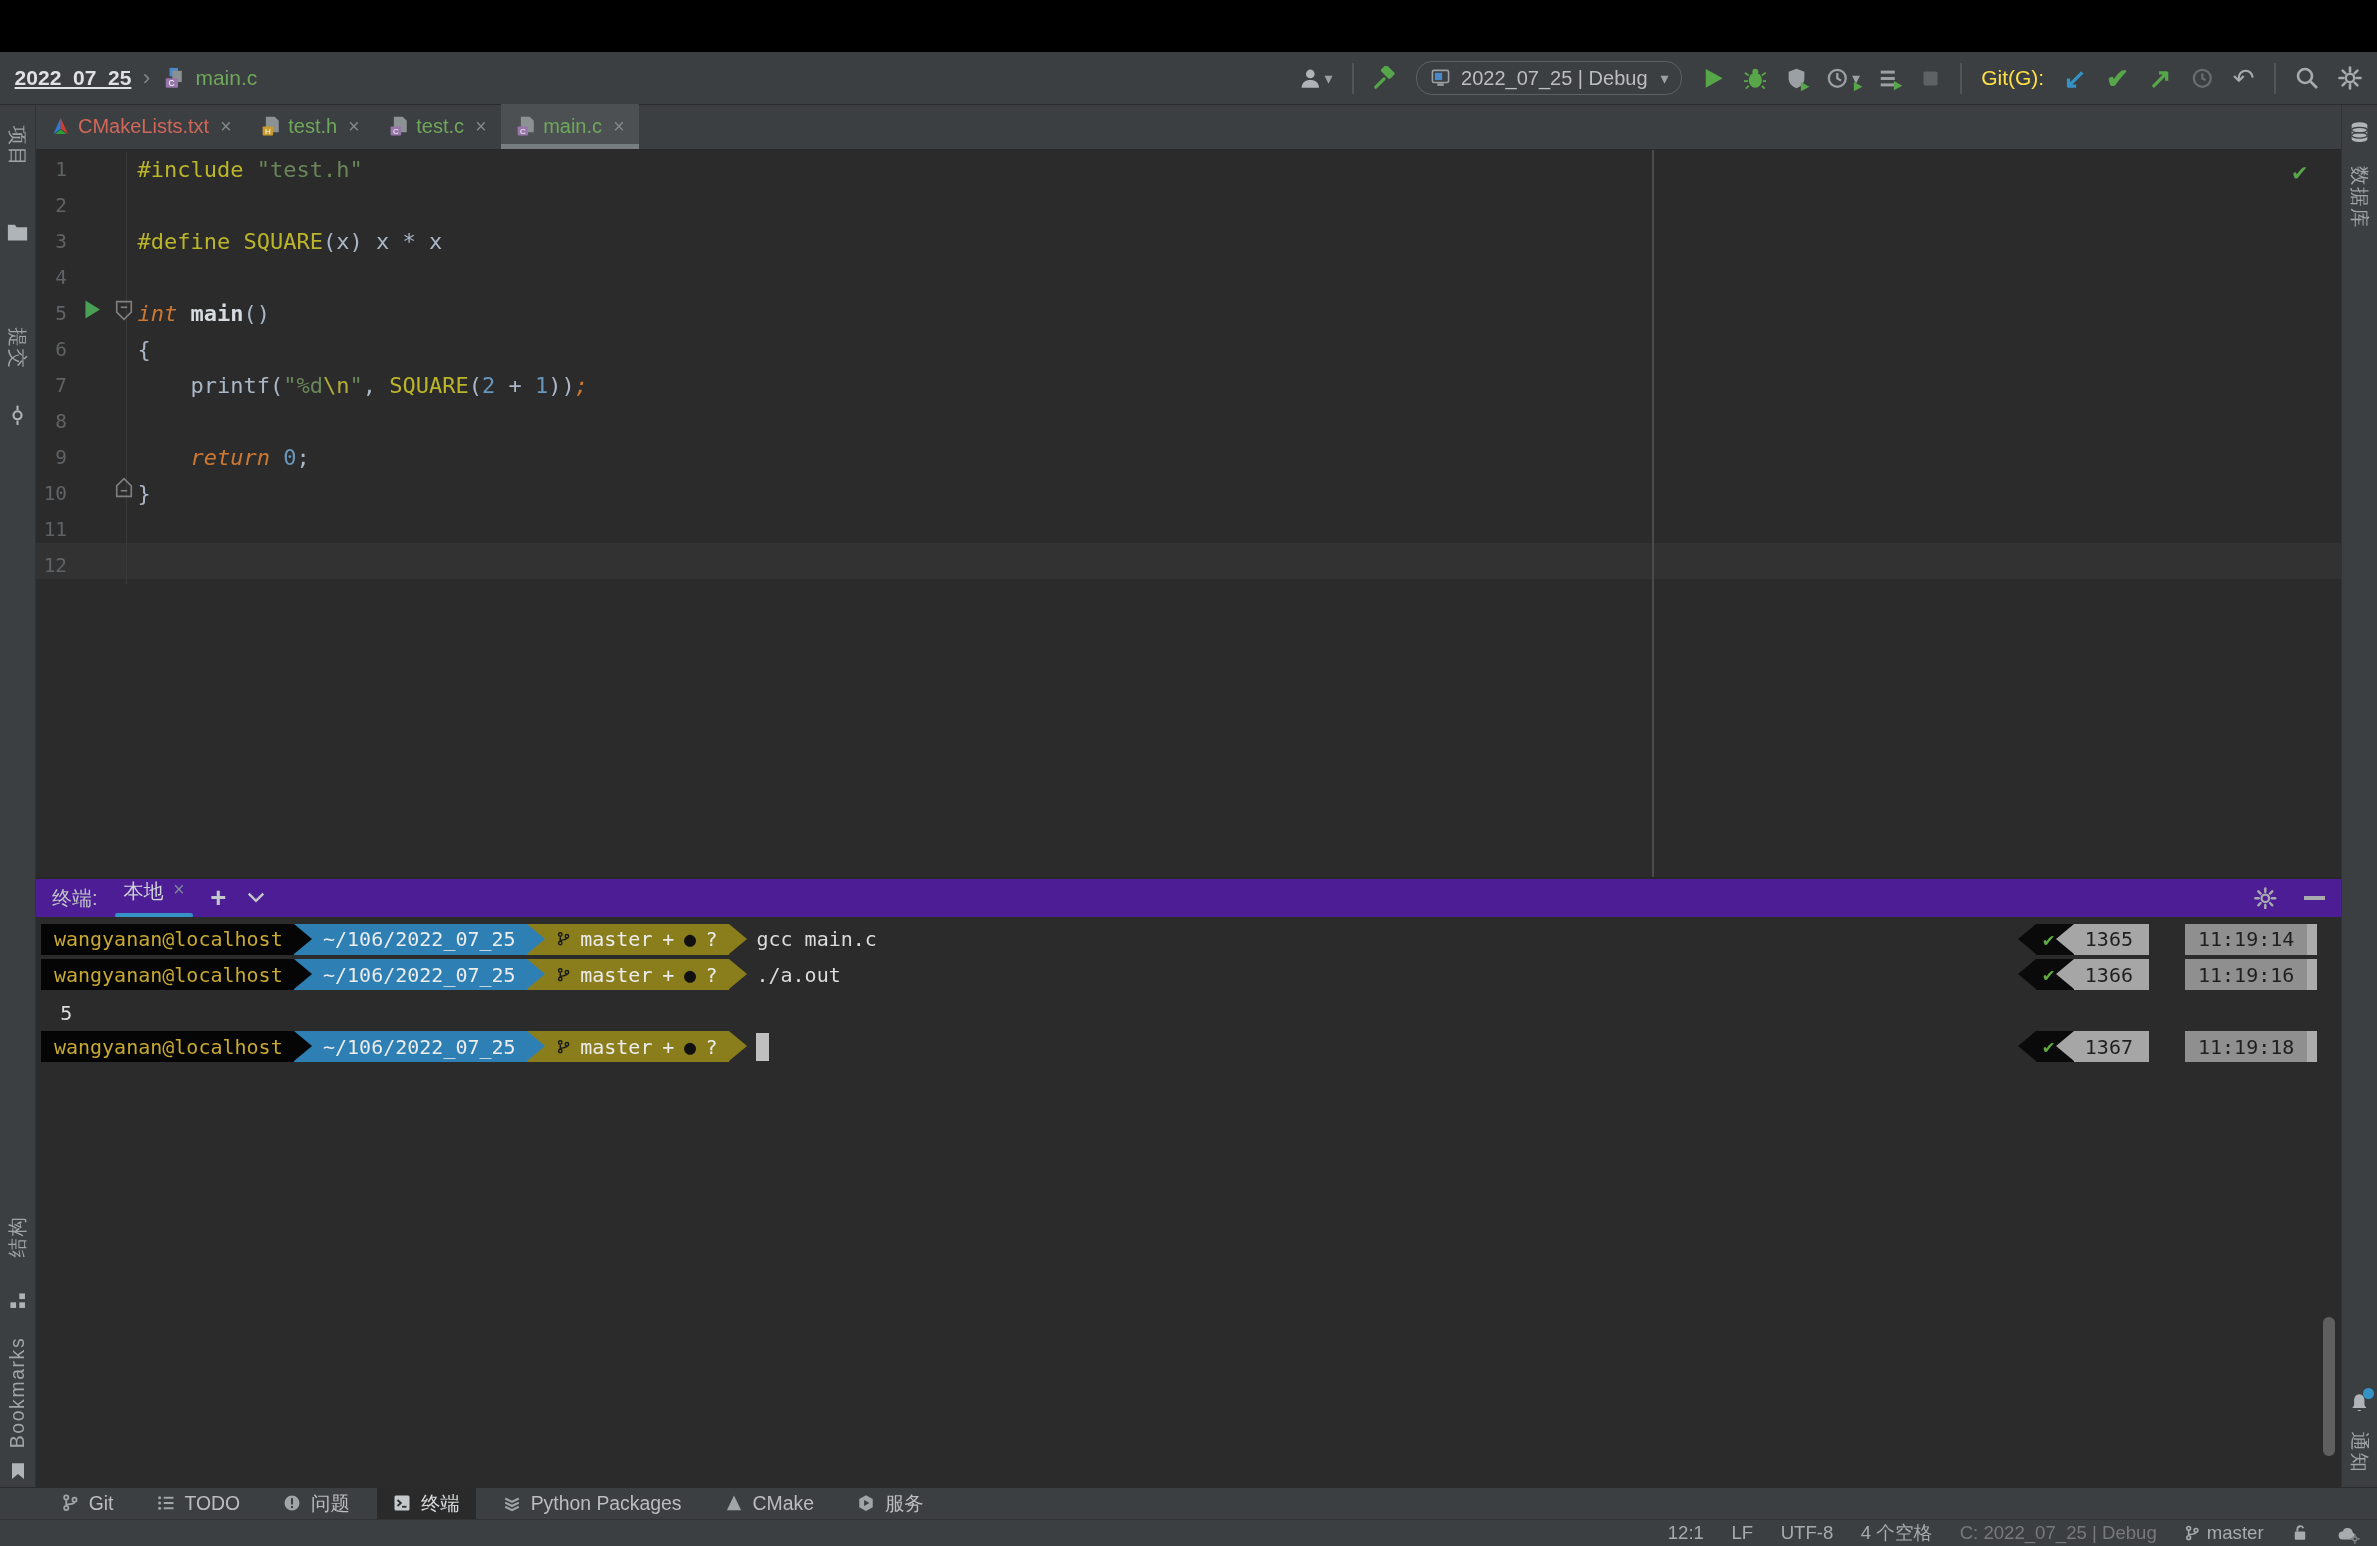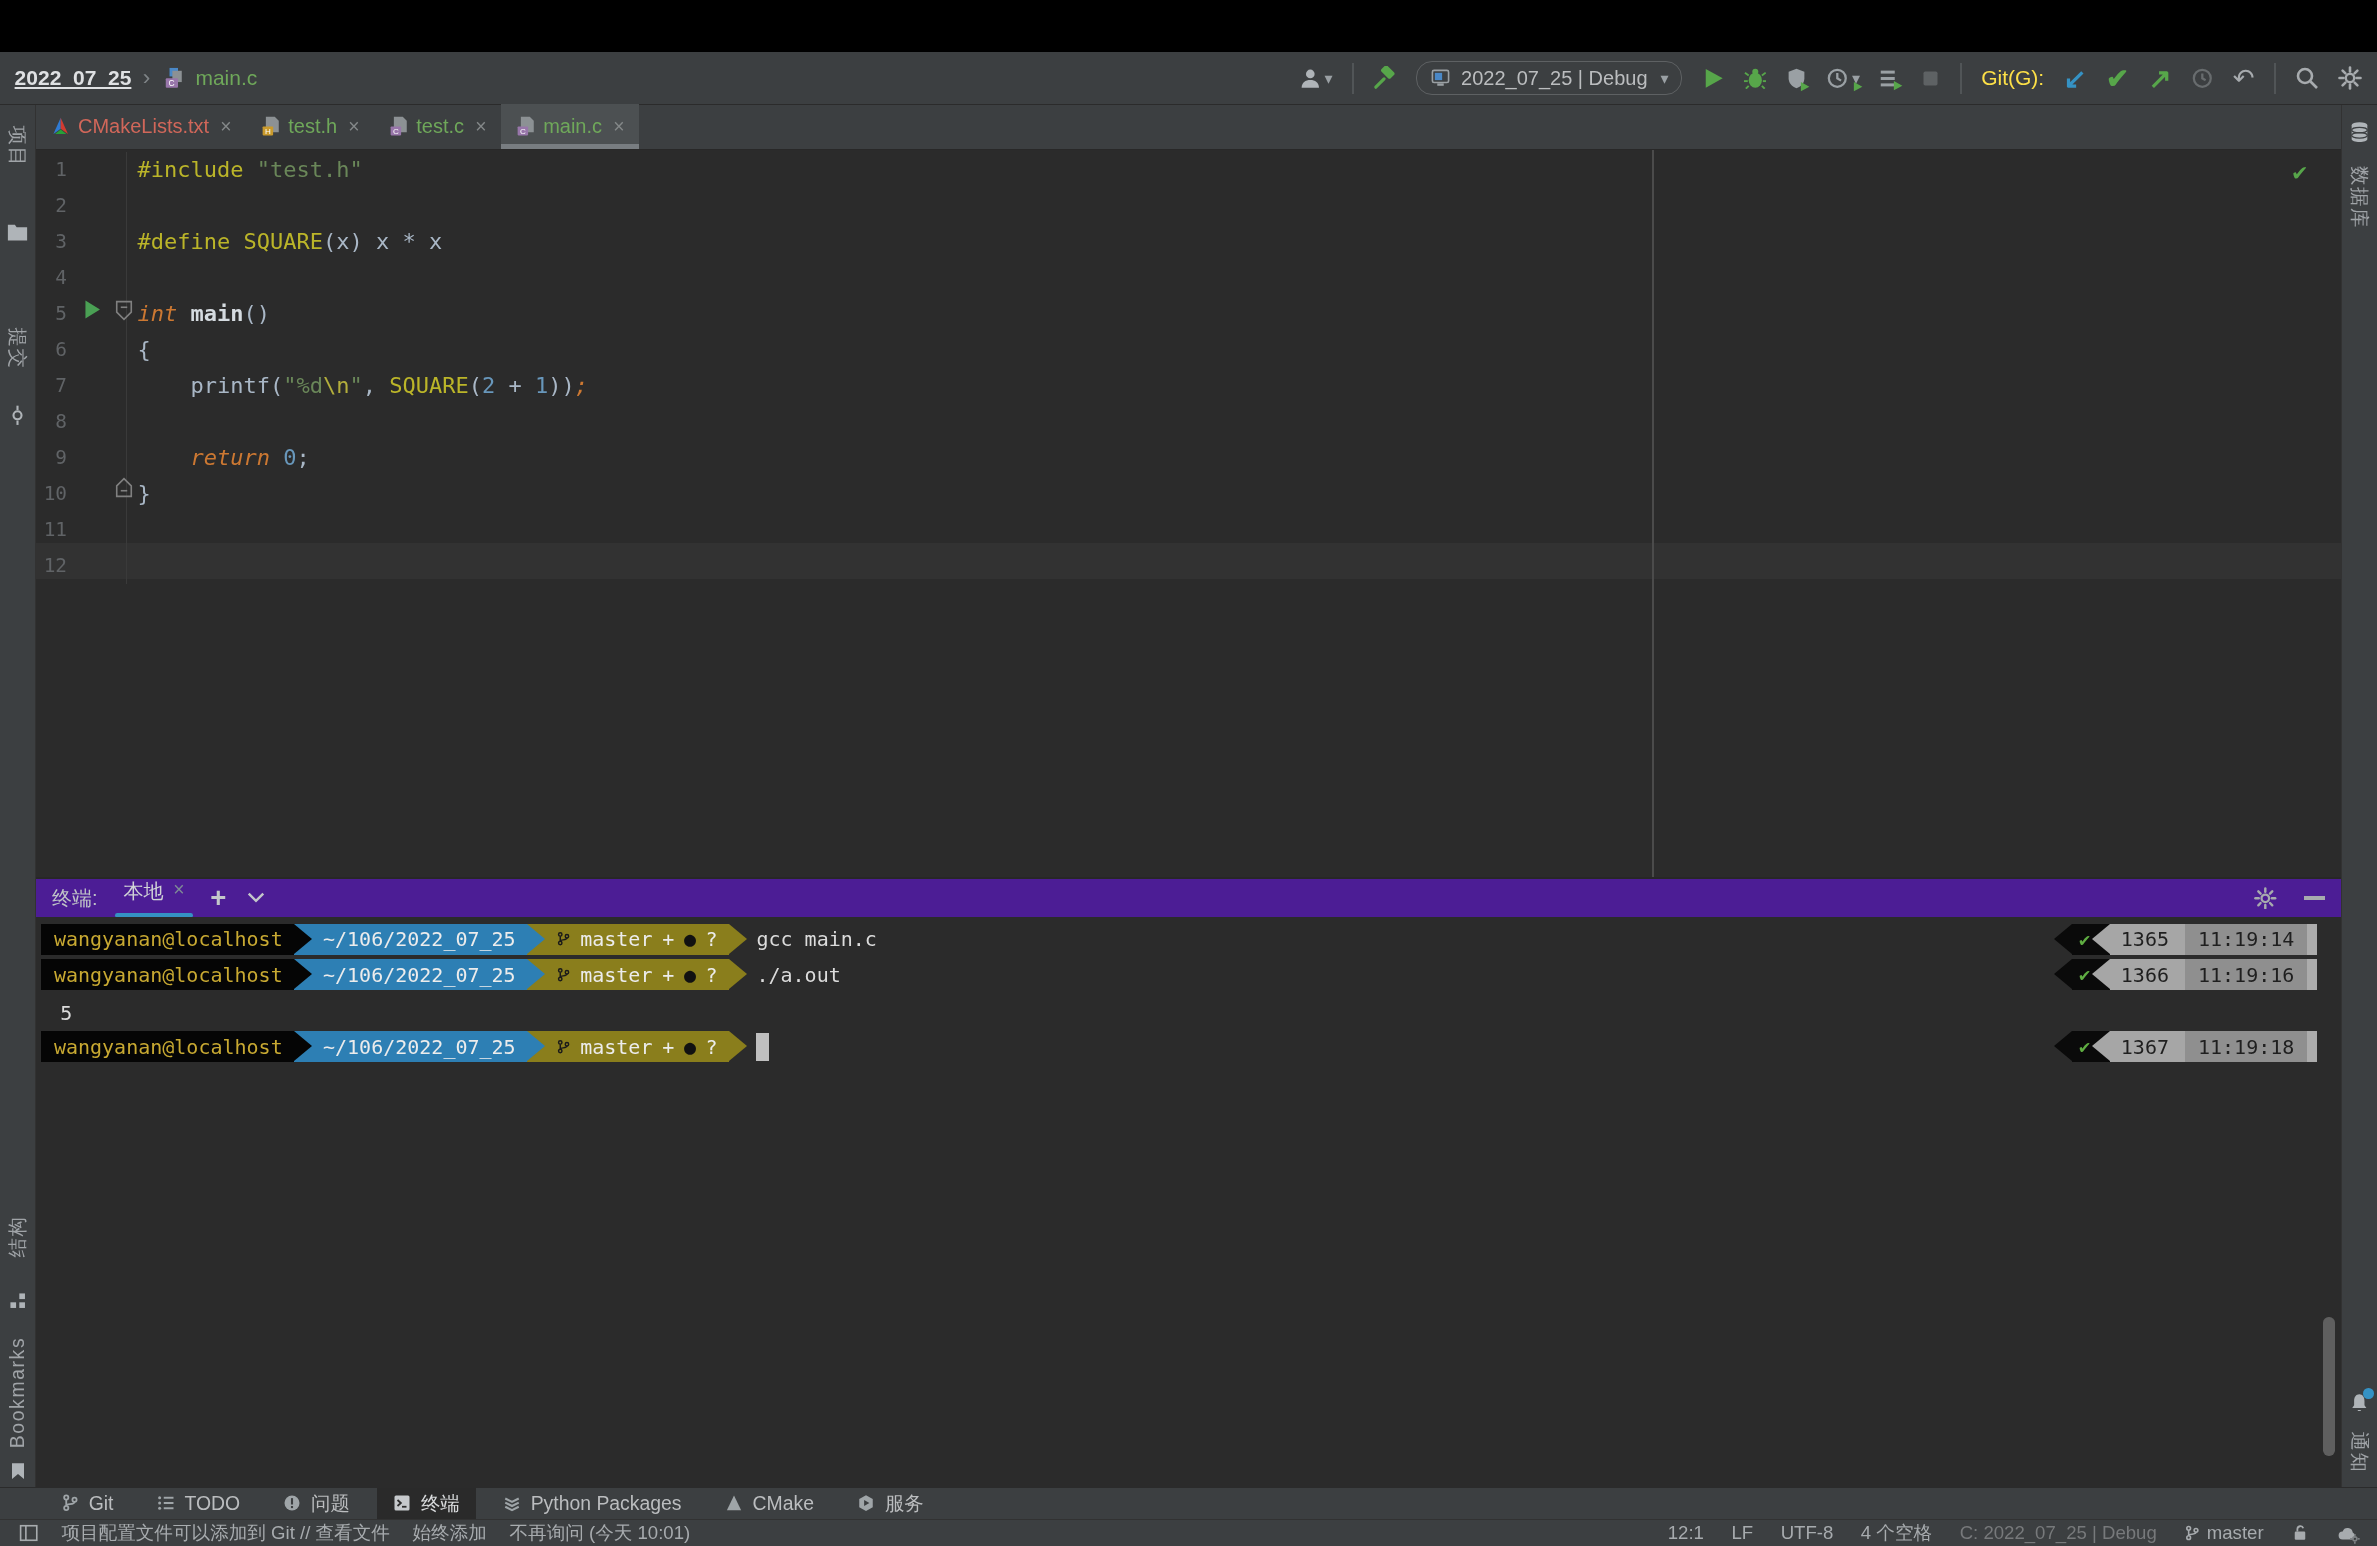--- a/index.html
+++ b/index.html
@@ -96,21 +96,21 @@
   .rgt { margin-left:auto; display:flex; align-items:center; }
   .ps2 { display:inline-flex; align-items:center; height:31px; position:relative; }
   .seg-check { background:#0A0A0A; color:#5FAD42; font-size:18.6px; padding:0 19.4px 0 6.5px; margin-left:18px; z-index:1; }
   .seg-check::before { content:""; position:absolute; right:100%; top:0;
                        border-top:15.4px solid transparent; border-bottom:15.4px solid transparent;
                        border-right:18px solid #0A0A0A; }
   .seg-num { background:#A6A6A6; color:#1F1F1F; padding:0 16px 0 11.3px; z-index:2; }
   .seg-num::before { content:""; position:absolute; left:-18px; top:0;
                      border-top:15.4px solid transparent; border-bottom:15.4px solid transparent;
                      border-right:18px solid #A6A6A6; }
-  .seg-time { background:#8F8F8F; color:#1F1F1F; padding:0 13px; }
+  .seg-time { background:#8F8F8F; color:#1F1F1F; padding:0 13px;margin-left:36px; }
   .seg-tail { width:9.7px; height:31px; background:#ACACAC; }
   .tout { height:36px; line-height:36px; padding-left:19.4px; }
   .tscroll { position:absolute; right:6.5px; top:400px; width:11.3px; height:139px; background:#5F5F5F; border-radius:5.7px; }
 
   
   .bottombar { height:32px; flex:none; background:#3C3F41; border-top:0.8px solid #2B2B2B;
                display:flex; align-items:stretch; padding-left:45px; gap:11.3px; }
   .bbi { display:flex; align-items:center; gap:9.7px; color:#BBBDBF; font-size:19.4px; padding:0 16px; }
   .bbi.active { background:#2A2A2A; color:#D8DADC; }
   .statusbar { height:27.5px; flex:none; background:#3C3F41; border-top:0.8px solid #323232;
@@ -620,31 +620,20 @@
     <span class="bbi">
       <svg width="18" height="18" viewBox="0 0 24 24">
           <path d="M12 1.5 L21 6.5 V17.5 L12 22.5 L3 17.5 V6.5 Z" fill="#9FA5A8"></path>
           <path d="M9.5 8 L16.5 12 L9.5 16 Z" fill="#3C3F41"></path>
         </svg>
       <span>服务</span>
     </span>
   </div>
 
   <div class="statusbar">
-    <div class="sb-left">
-      <span>
-        <svg width="19.4" height="18" viewBox="0 0 24 22">
-            <rect x="2" y="2" width="20" height="18" fill="none" stroke="#A7ABAE" stroke-width="2"></rect>
-            <line x1="8.5" y1="2" x2="8.5" y2="20" stroke="#A7ABAE" stroke-width="2"></line>
-          </svg>
-      </span>
-      <span>项目配置文件可以添加到 Git // 查看文件</span>
-      <span>始终添加</span>
-      <span>不再询问 (今天 10:01)</span>
-    </div>
     <div class="sb-right">
       <span>12:1</span>
       <span>LF</span>
       <span>UTF-8</span>
       <span>4 个空格</span>
       <span class="sb-dim">C: 2022_07_25 | Debug</span>
       <span class="sb-branch">
         <svg width="16" height="18" viewBox="0 0 24 24" stroke="#A7ABAE" fill="none" stroke-width="2.4">
             <circle cx="7" cy="5" r="2.8"></circle>
             <circle cx="7" cy="19" r="2.8"></circle>

